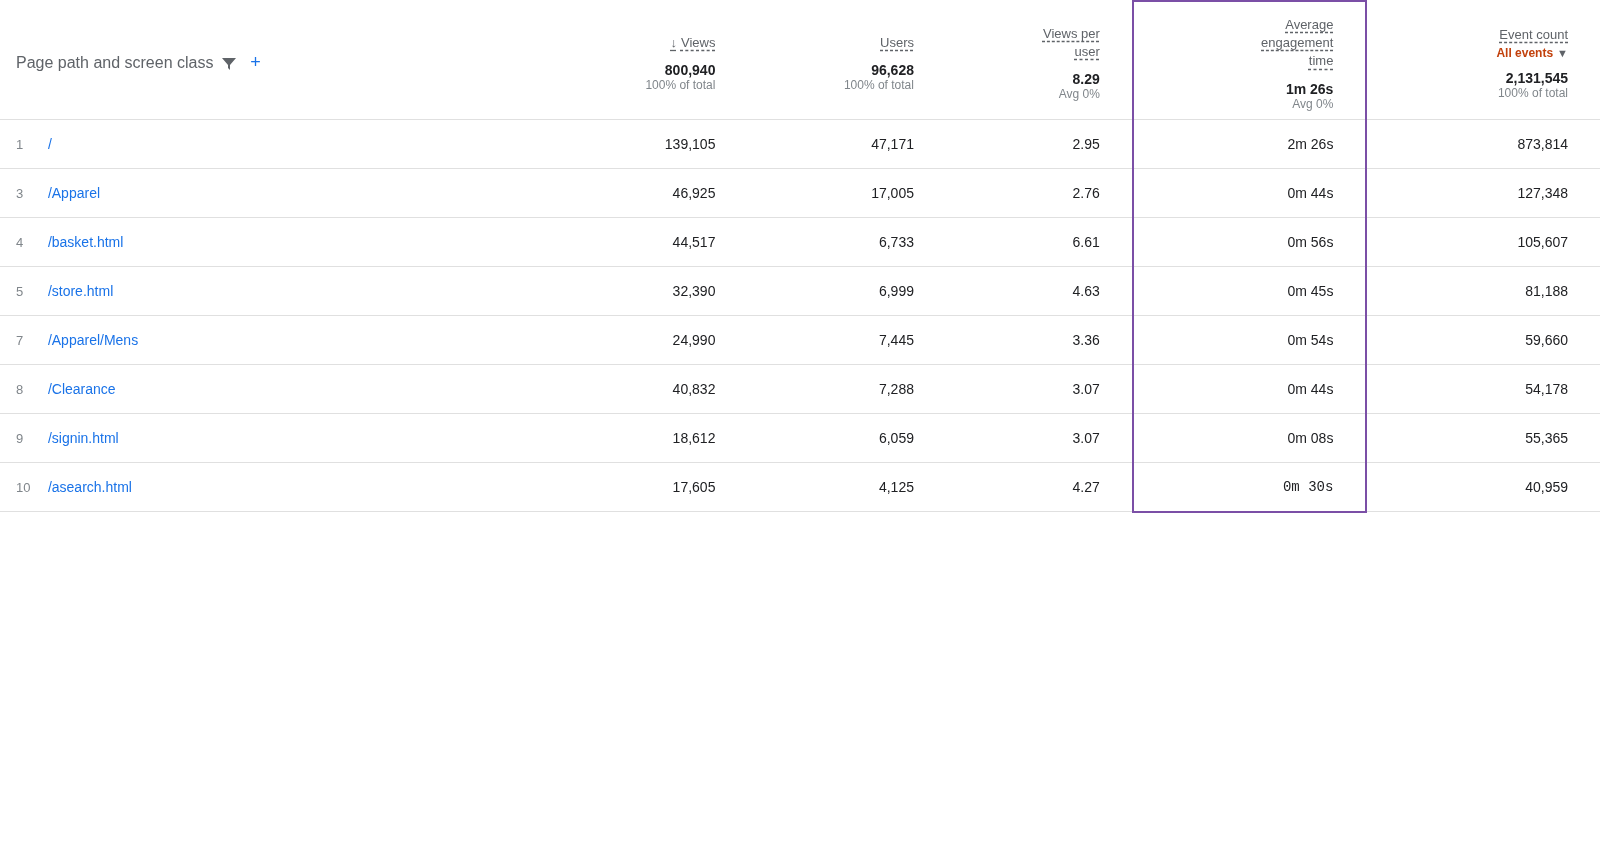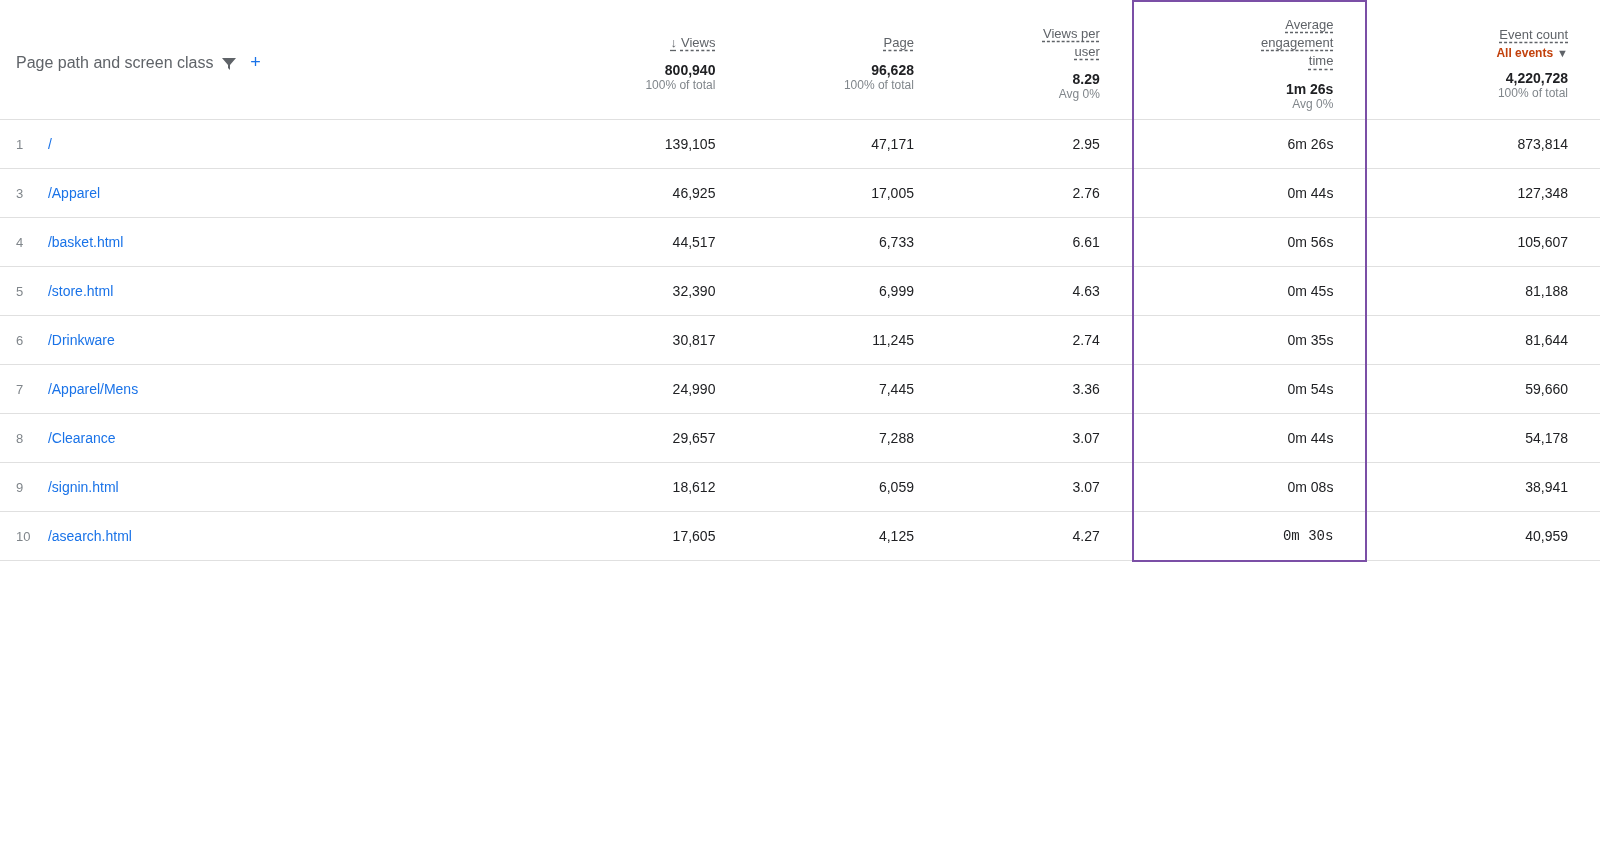--- a/index.html
+++ b/index.html
@@ -187,21 +187,21 @@
             <span class="th-label">
               <span class="sort-arrow">↓</span><span>Views</span>
             </span>
             <span class="th-total">800,940</span>
             <span class="th-sub">100% of total</span>
           </div>
         </th>
 
         <th class="col-users">
           <div class="th-inner">
-            <span class="th-label">Page</span>
+            <span class="th-label">Users</span>
             <span class="th-total">96,628</span>
             <span class="th-sub">100% of total</span>
           </div>
         </th>
 
         <th class="col-vpu">
           <div class="th-inner">
             <span class="th-label" style="text-align:right;">Views per<br>user</span>
             <span class="th-total">8.29</span>
             <span class="th-sub">Avg 0%</span>
@@ -218,21 +218,21 @@
 
         <th class="col-events">
           <div class="th-inner">
             <div class="events-header-top">
               <span class="th-label">Event count</span>
             </div>
             <div class="events-header-top" style="margin-top:2px;">
               <span style="font-size:12px;color:#c2410c;">All events</span>
               <span class="dropdown-arrow">▼</span>
             </div>
-            <span class="th-total">4,220,728</span>
+            <span class="th-total">2,131,545</span>
             <span class="th-sub">100% of total</span>
           </div>
         </th>
       </tr>
     </thead>
     <tbody id="table-body">
     <tr class="data-row">
       <td class="col-page">
         <span class="row-num">1</span>
         <span class="page-path">/</span>
@@ -240,21 +240,21 @@
       <td class="col-views">
         <span class="cell-value">139,105</span>
       </td>
       <td class="col-users">
         <span class="cell-value">47,171</span>
       </td>
       <td class="col-vpu">
         <span class="cell-value">2.95</span>
       </td>
       <td class="col-aet" style="">
-        <span class="cell-value">6m 26s</span>
+        <span class="cell-value">2m 26s</span>
       </td>
       <td class="col-events">
         <span class="cell-value">873,814</span>
       </td>
     </tr>
         <tr class="data-row">
       <td class="col-page">
         <span class="row-num">3</span>
         <span class="page-path">/Apparel</span>
       </td>
@@ -311,41 +311,20 @@
       </td>
       <td class="col-aet" style="">
         <span class="cell-value">0m 45s</span>
       </td>
       <td class="col-events">
         <span class="cell-value">81,188</span>
       </td>
     </tr>
         <tr class="data-row">
       <td class="col-page">
-        <span class="row-num">6</span>
-        <span class="page-path">/Drinkware</span>
-      </td>
-      <td class="col-views">
-        <span class="cell-value">30,817</span>
-      </td>
-      <td class="col-users">
-        <span class="cell-value">11,245</span>
-      </td>
-      <td class="col-vpu">
-        <span class="cell-value">2.74</span>
-      </td>
-      <td class="col-aet" style="">
-        <span class="cell-value">0m 35s</span>
-      </td>
-      <td class="col-events">
-        <span class="cell-value">81,644</span>
-      </td>
-    </tr>
-        <tr class="data-row">
-      <td class="col-page">
         <span class="row-num">7</span>
         <span class="page-path">/Apparel/Mens</span>
       </td>
       <td class="col-views">
         <span class="cell-value">24,990</span>
       </td>
       <td class="col-users">
         <span class="cell-value">7,445</span>
       </td>
       <td class="col-vpu">
@@ -357,21 +336,21 @@
       <td class="col-events">
         <span class="cell-value">59,660</span>
       </td>
     </tr>
         <tr class="data-row">
       <td class="col-page">
         <span class="row-num">8</span>
         <span class="page-path">/Clearance</span>
       </td>
       <td class="col-views">
-        <span class="cell-value">29,657</span>
+        <span class="cell-value">40,832</span>
       </td>
       <td class="col-users">
         <span class="cell-value">7,288</span>
       </td>
       <td class="col-vpu">
         <span class="cell-value">3.07</span>
       </td>
       <td class="col-aet" style="">
         <span class="cell-value">0m 44s</span>
       </td>
@@ -390,21 +369,21 @@
       <td class="col-users">
         <span class="cell-value">6,059</span>
       </td>
       <td class="col-vpu">
         <span class="cell-value">3.07</span>
       </td>
       <td class="col-aet" style="">
         <span class="cell-value">0m 08s</span>
       </td>
       <td class="col-events">
-        <span class="cell-value">38,941</span>
+        <span class="cell-value">55,365</span>
       </td>
     </tr>
         <tr class="data-row">
       <td class="col-page">
         <span class="row-num">10</span>
         <span class="page-path">/asearch.html</span>
       </td>
       <td class="col-views">
         <span class="cell-value">17,605</span>
       </td>

